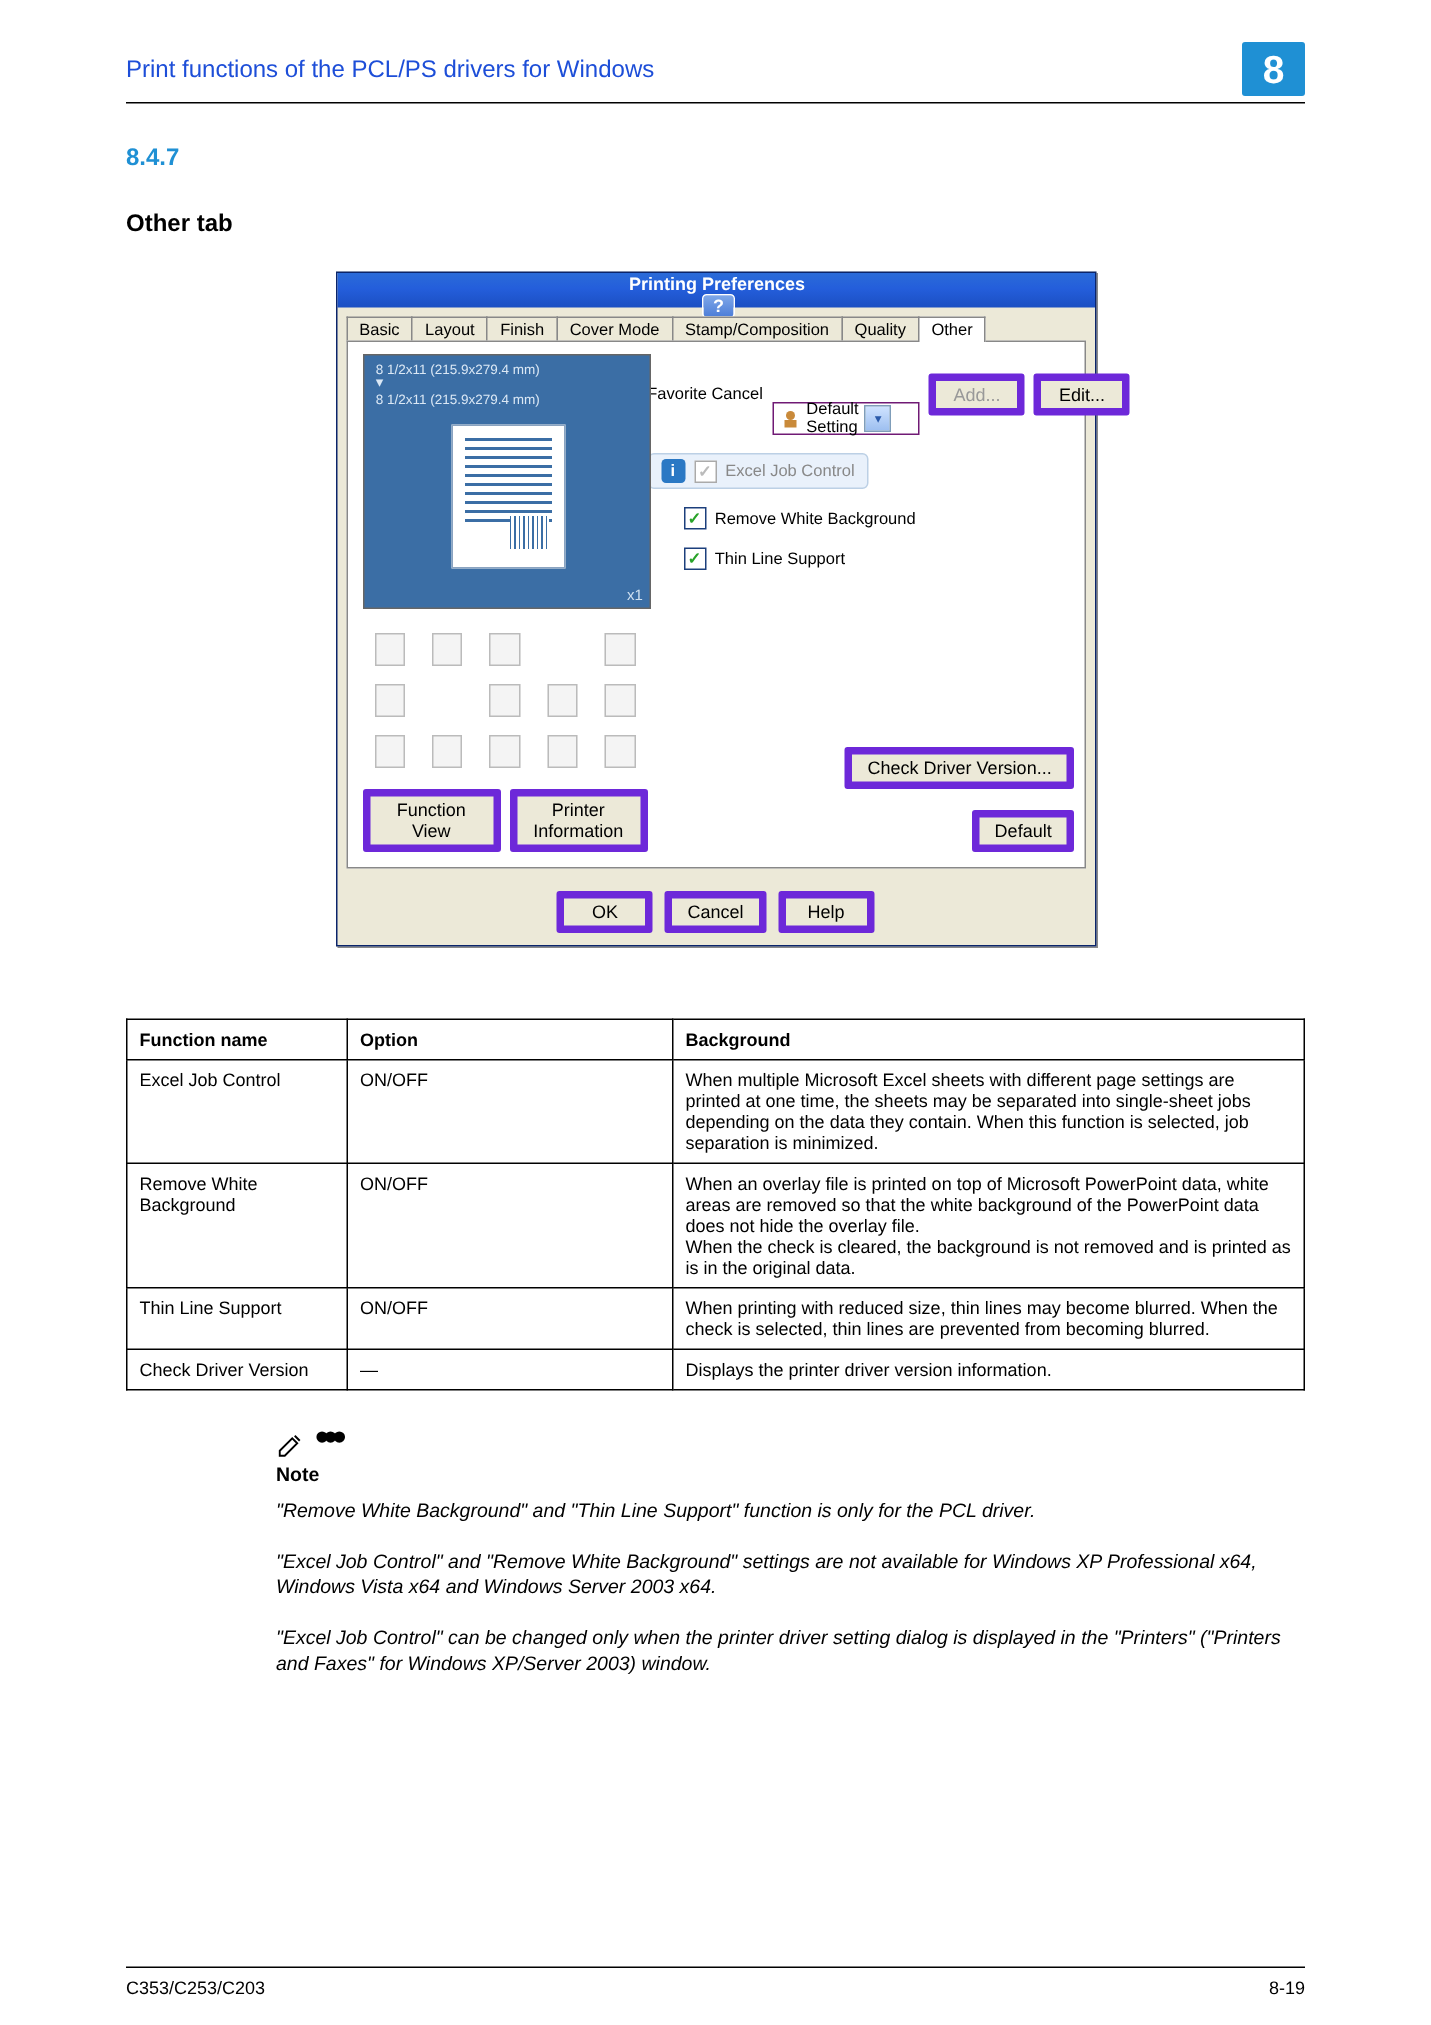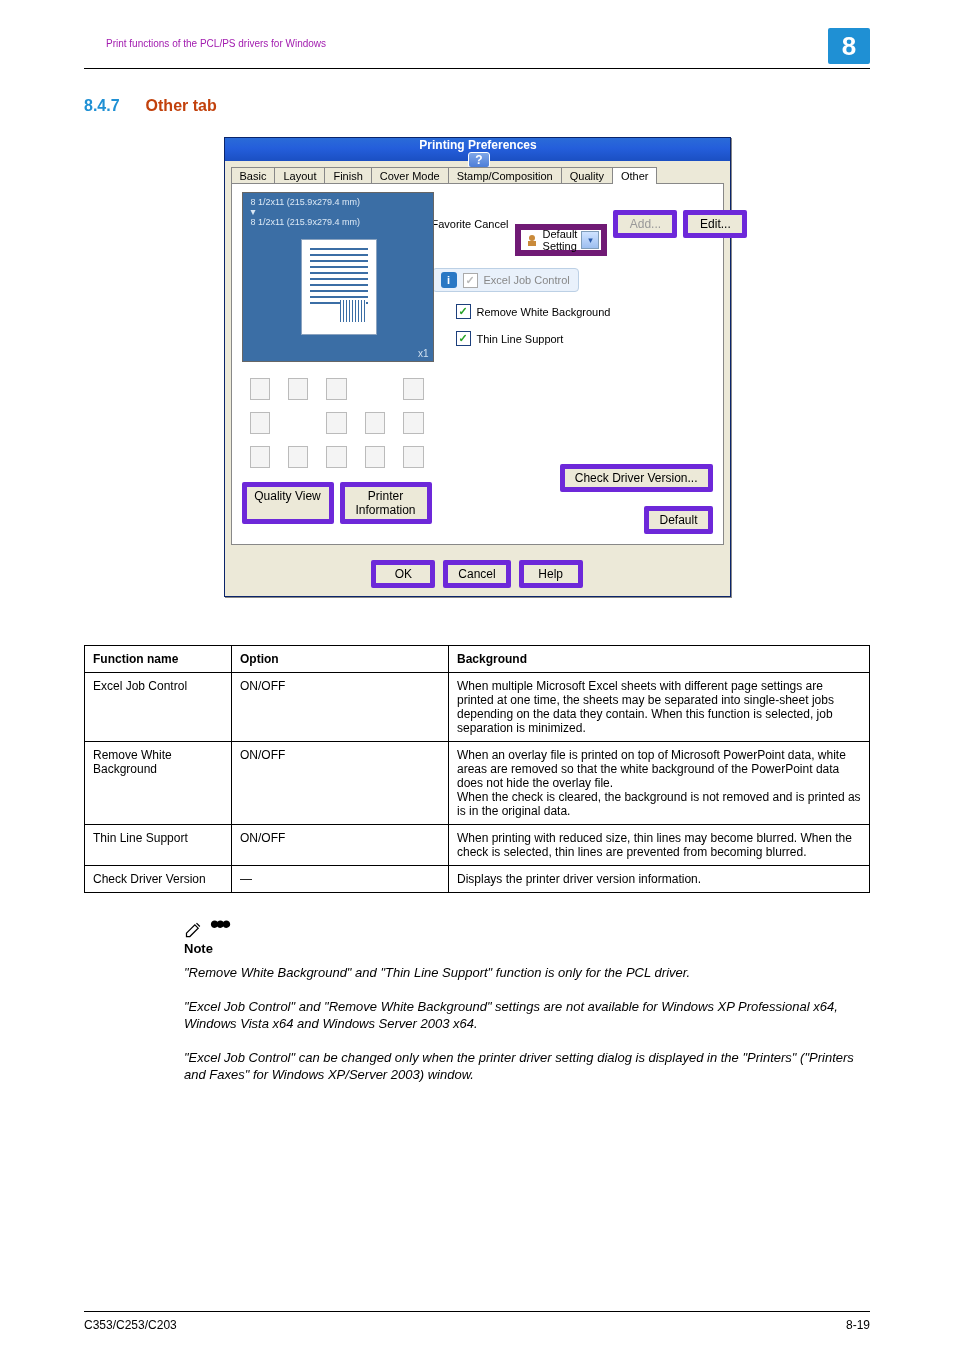--- a/index.html
+++ b/index.html
@@ -19,50 +19,50 @@
   }
   .top-line {
     display: flex;
     justify-content: space-between;
     align-items: flex-start;
     border-bottom: 1px solid #000;
     padding-bottom: 4px;
     margin-bottom: 28px;
   }
   .breadcrumb {
-    font-size: 10px;
-    color: #a21caf;
+    font-size: 16px;
+    color: #1d4ed8;
     padding-top: 10px;
-    margin-left: 22px;
   }
   .chapter-badge {
     background: #1f90d4;
     color: #fff;
     font-size: 26px;
     font-weight: bold;
     width: 42px;
     height: 36px;
     display: flex;
     align-items: center;
     justify-content: center;
     border-radius: 2px;
   }
   .heading-row {
     display: flex;
     gap: 26px;
     align-items: baseline;
     margin-bottom: 22px;
+    flex-direction: column;
   }
   .heading-num {
     color: #1f90d4;
     font-weight: bold;
     font-size: 16px;
   }
   .heading-title {
-    color: #c2410c;
+    color: #000000;
     font-weight: bold;
     font-size: 16px;
   }
 
   
   .dialog {
     width: 505px;
     margin: 0 auto 48px auto;
     font-family: Tahoma, Arial, sans-serif;
     font-size: 11px;
@@ -168,22 +168,22 @@
   }
   .btn-disabled { color:#999; }
   .preview-buttons { display:flex; gap:6px; margin-top:8px; }
   .preview-buttons .btn { flex:1; min-width:0; padding:2px 4px; }
 
   .settings-col { flex:1; }
   .fav-row { display:flex; align-items:center; gap:6px; margin-bottom:12px; }
   .fav-label { flex: 0 0 auto; }
   .fav-select {
     flex:1; display:flex; align-items:center;
-    border:6px solid #701a75; background:#fff; height:20px;
-    padding: 0 2px 0 4px; gap:4px;margin-top:32px;
+    border:1px solid #701a75; background:#fff; height:20px;
+    padding: 0 18px 0 4px; gap:4px;margin-top:32px;
   }
   .fav-select .sel-text{ flex:1; }
   .fav-select .dd{
     width:16px; height:16px; background: linear-gradient(#cfe3ff,#9dbff0);
     border:1px solid #7f9db9;
     display:flex; align-items:center; justify-content:center;
     color:#2a5aaa; font-size:9px;
   }
   .info-group {
     display:flex; align-items:center; gap:6px;
@@ -311,21 +311,21 @@
           </div>
           <div class="icon-row">
             <span class="mini-icon"></span>
             <span class="mini-icon"></span>
             <span class="mini-icon"></span>
             <span class="mini-icon"></span>
             <span class="mini-icon"></span>
           </div>
         </div>
         <div class="preview-buttons">
-          <div class="btn">Quality View</div>
+          <div class="btn">Function View</div>
           <div class="btn">Printer Information</div>
         </div>
       </div>
 
       <div class="settings-col">
         <div class="fav-row">
           <span class="fav-label">Favorite Cancel</span>
           <div class="fav-select">
             <svg width="14" height="14">
                 <circle cx="7" cy="5" r="3" fill="#c98a3a"></circle>

